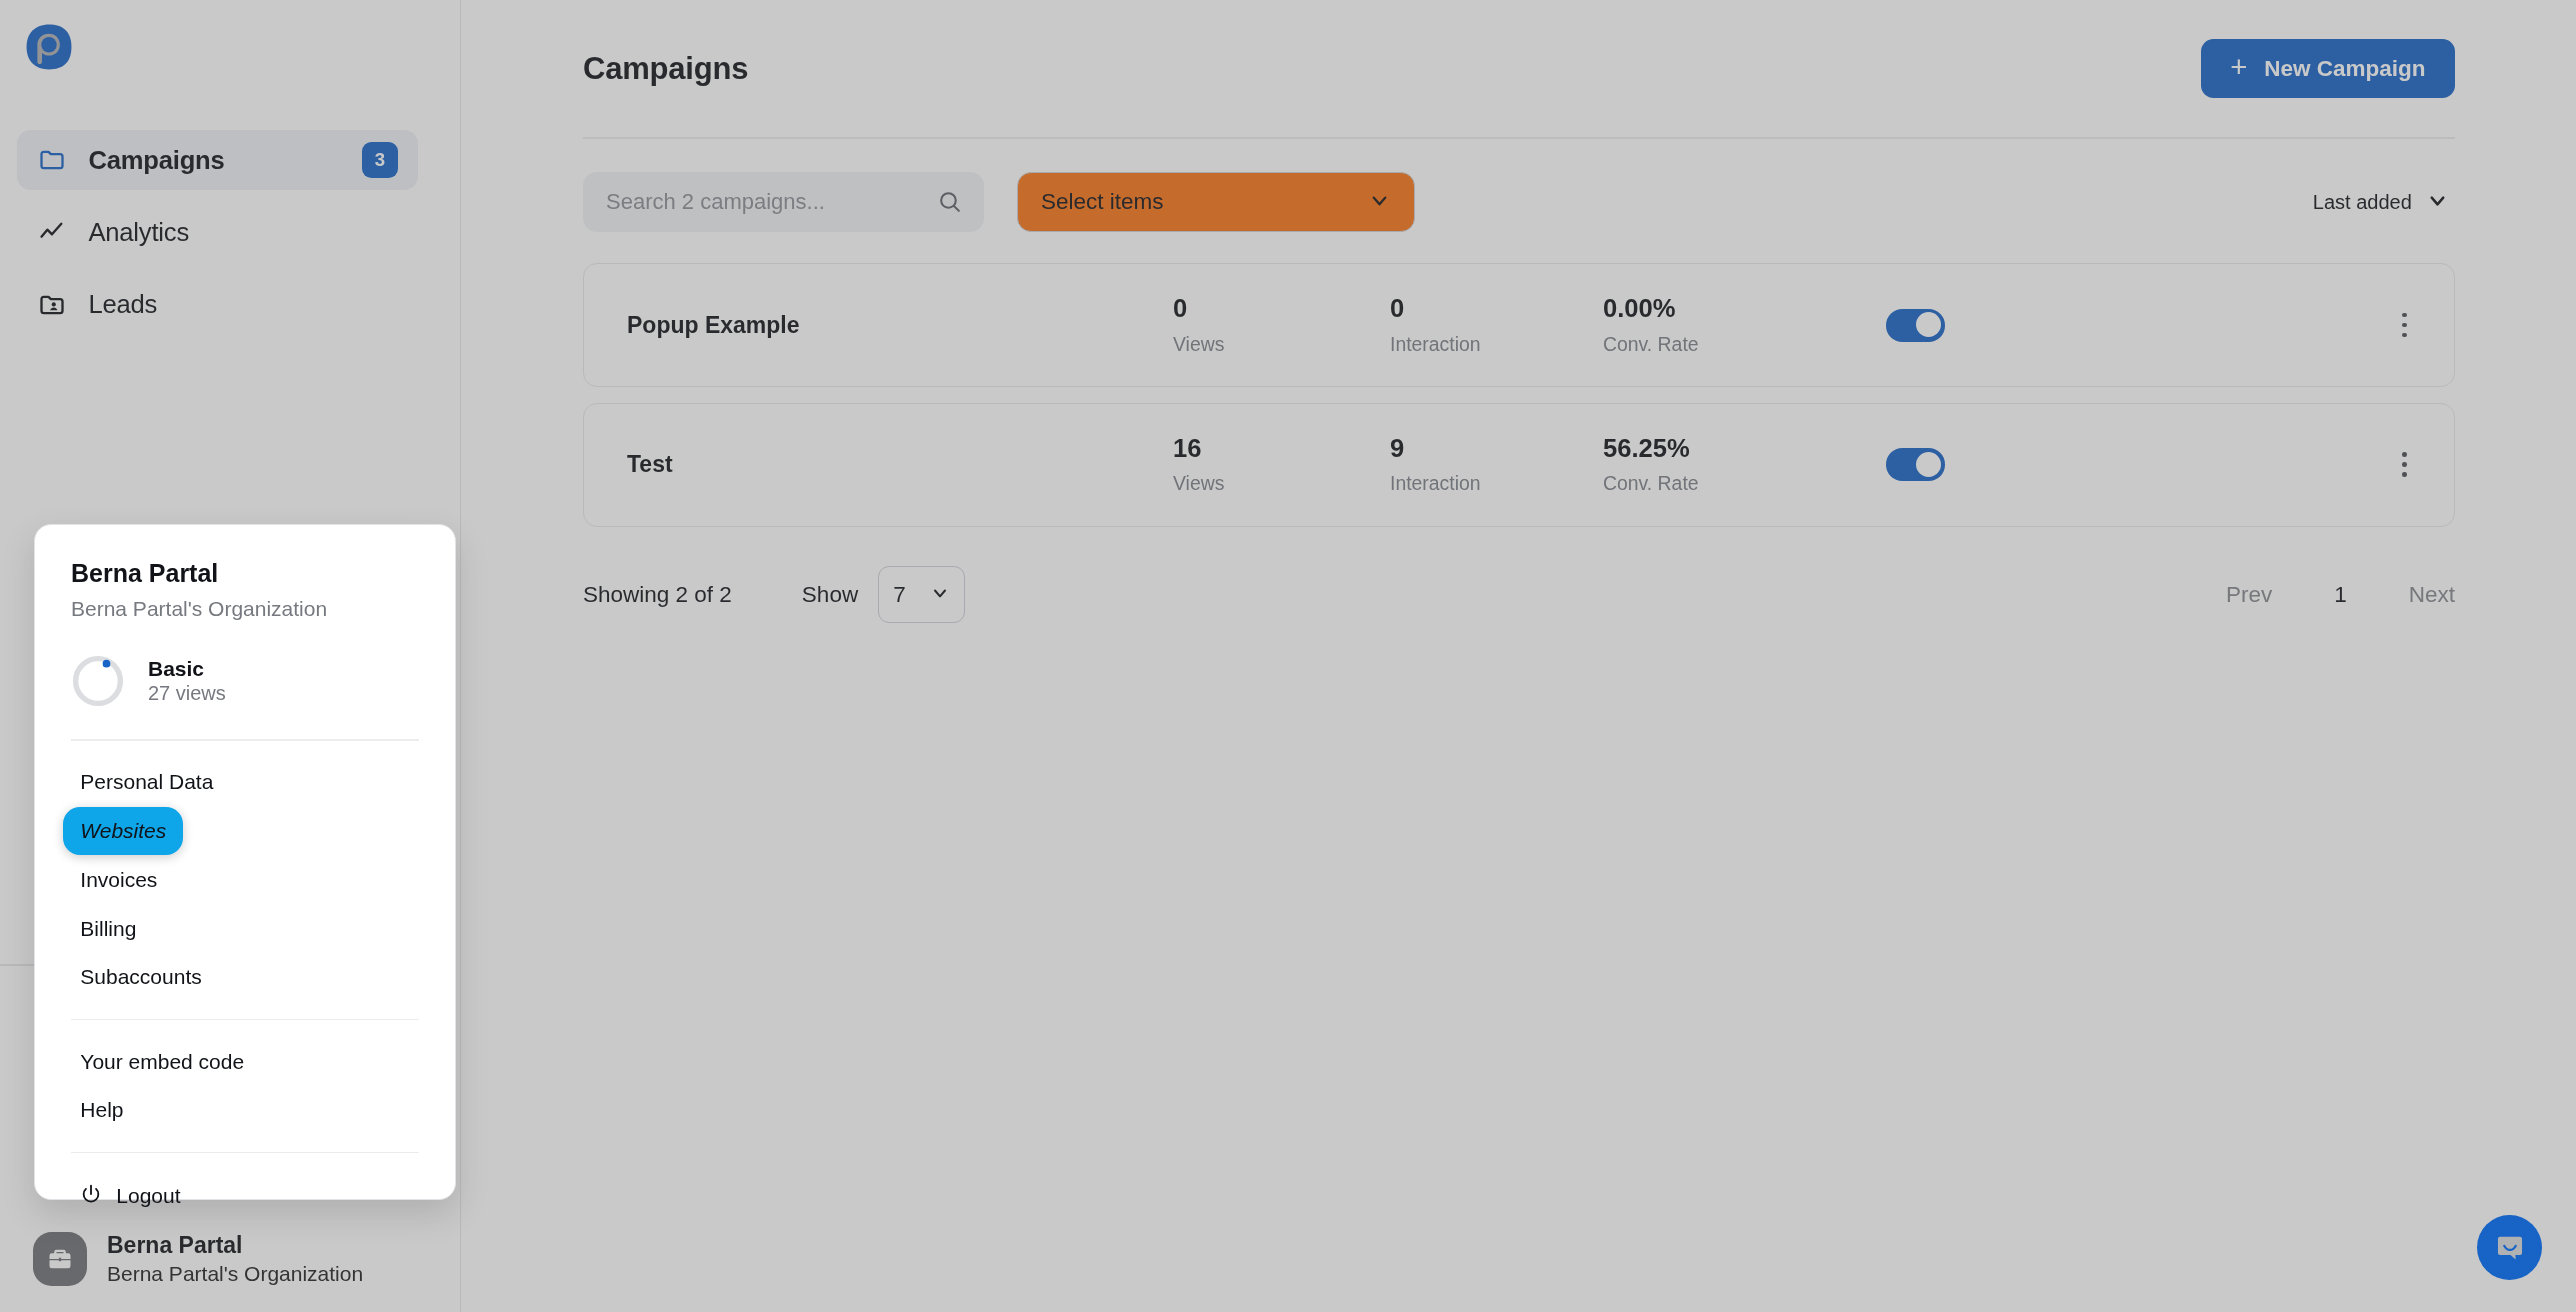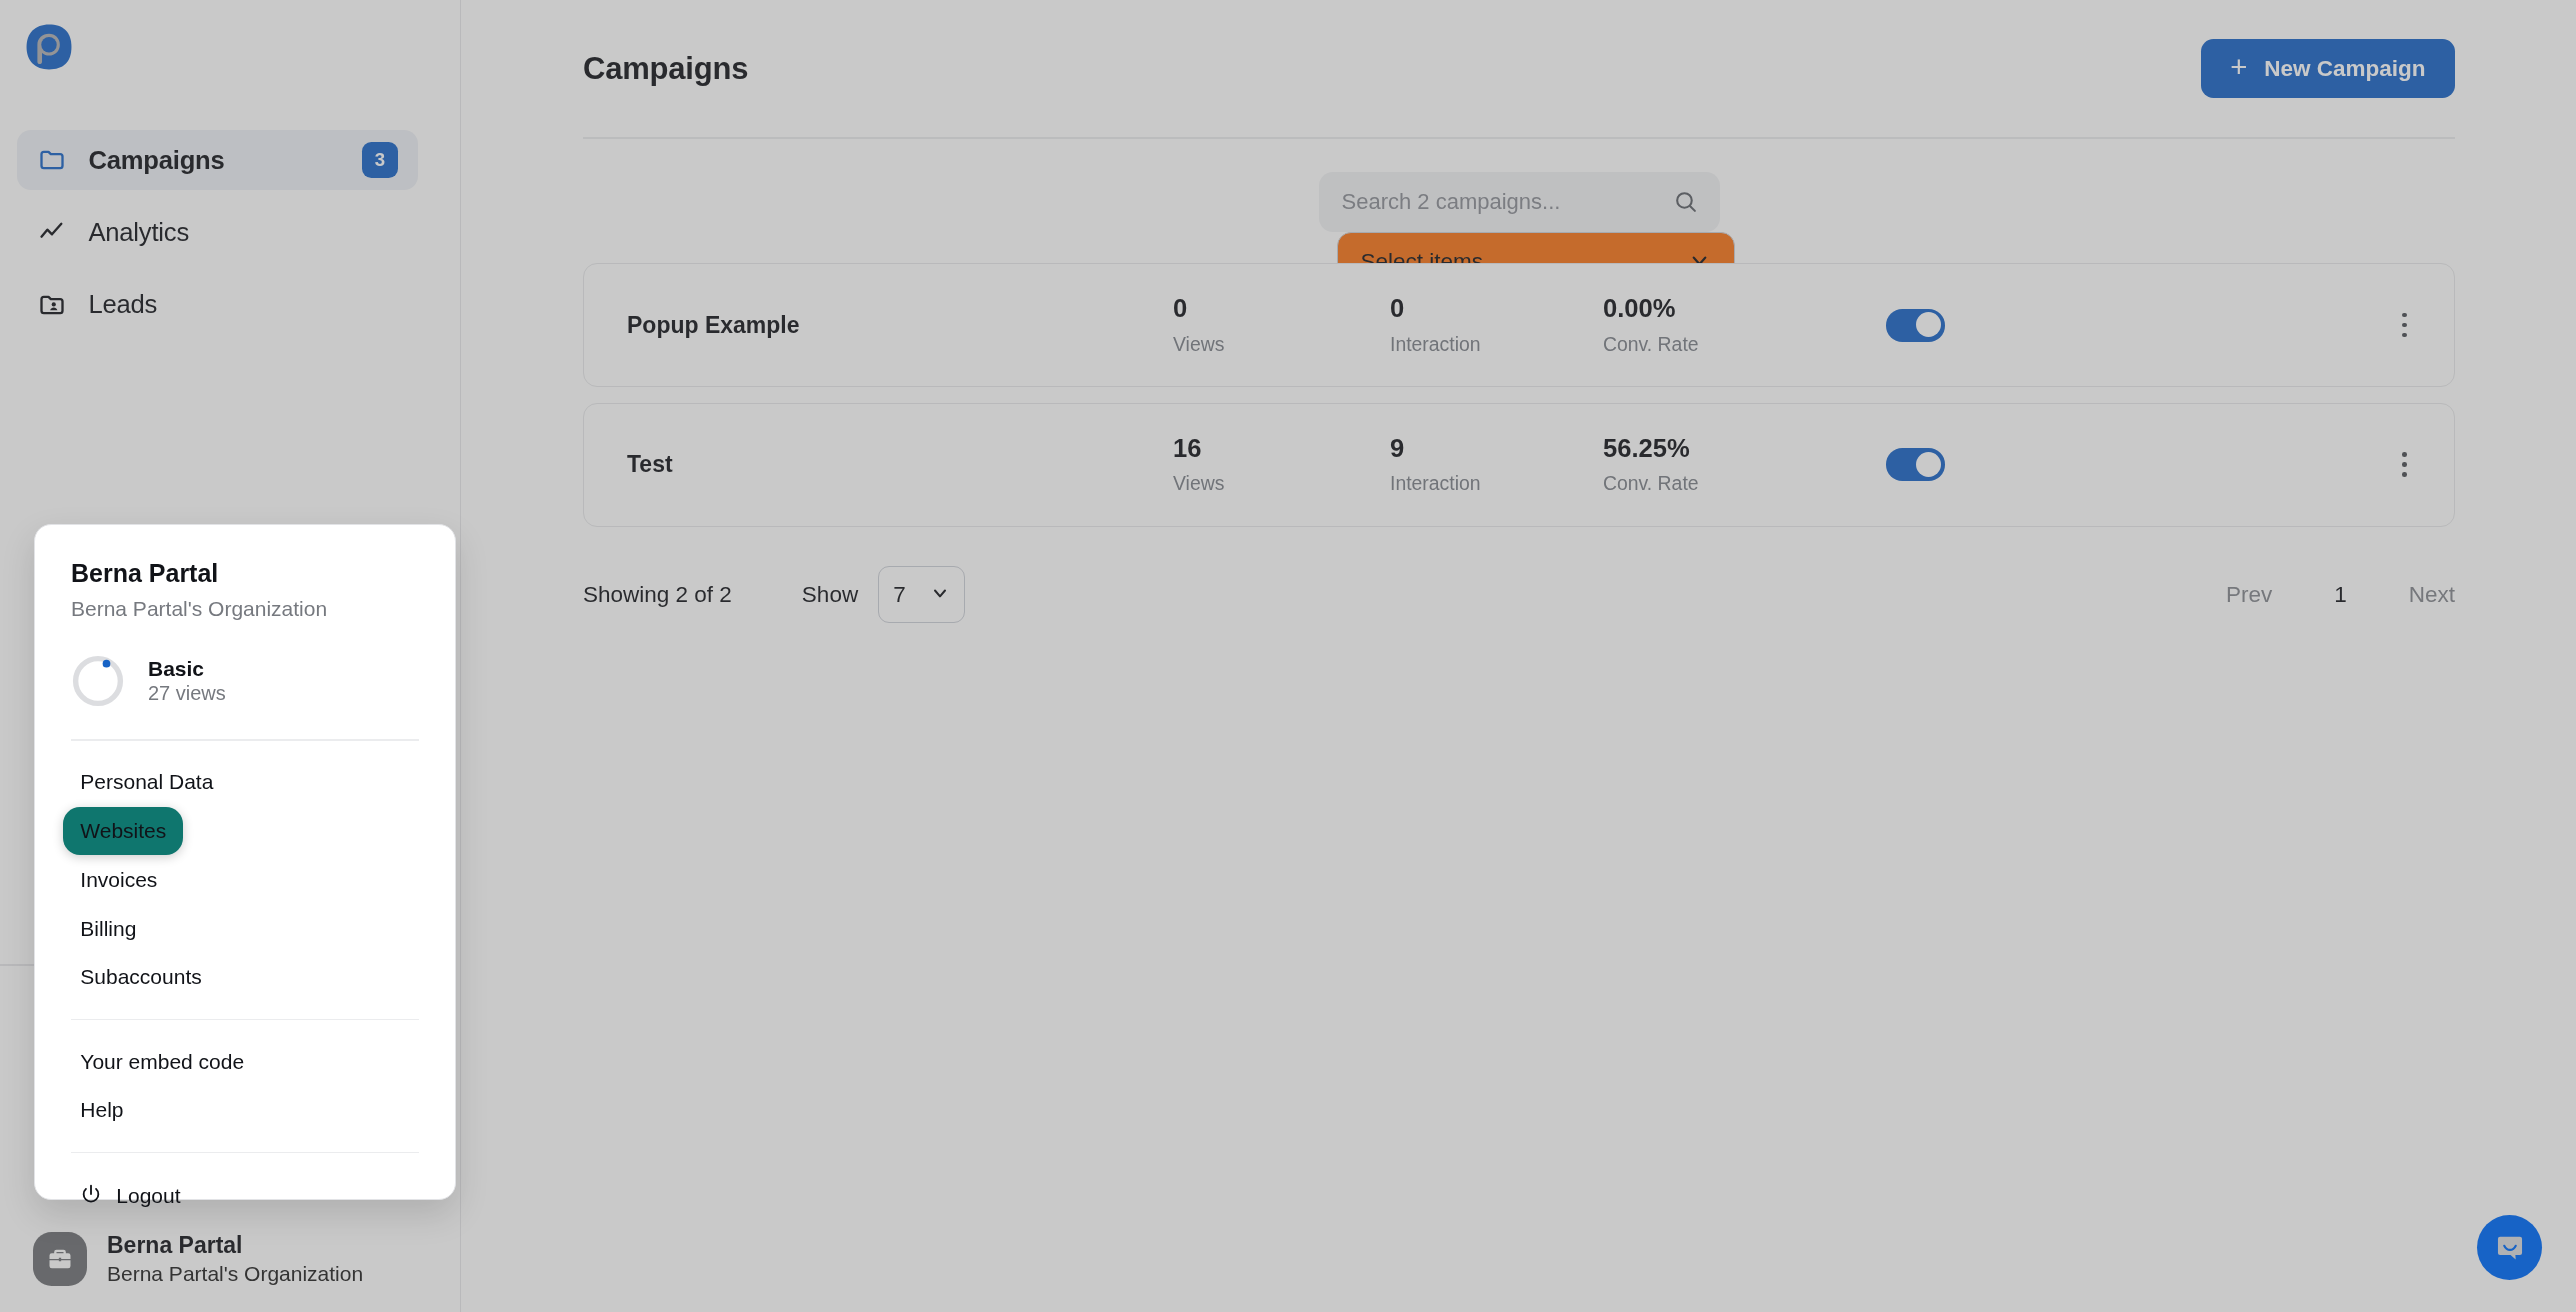--- a/index.html
+++ b/index.html
@@ -112,21 +112,21 @@
   .plus-ico { font-size: 29.4px; font-weight: 400; line-height: 1; margin-top: -3.1px; }
 
   .head-rule {
     position: absolute; left: 122px; top: 137px;
     width: 1872px; height: 1.5px; background: #ebecee;
   }
 
   
   .toolbar {
     position: absolute; left: 122px; top: 172px; width: 1872px;
-    display: flex; align-items: center; flex-direction: column;
+    display: flex; align-items: center;
   }
   .search-box {
     position: relative;
     width: 401px; height: 60px;
     background: #f1f2f4; border-radius: 14px;
     display: flex; align-items: center;
     padding: 0 23px;
   }
   .search-box input {
     border: none; background: transparent; outline: none;
@@ -249,25 +249,25 @@
   .um-sep { height: 1.5px; background: #ebecee; margin: 31px 0 0 0; }
   .um-list { padding-top: 17px; }
   .um-item {
     font-size: 21px; color: #111318;
     padding: 12.4px 9.3px;
     border-radius: 17px;
     cursor: pointer;
     display: inline-flex; align-items: center; gap: 14px;
   }
   .um-item.highlight {
-    background: #0f766e;
+    background: #0ea5e9;
     box-shadow: 0 2.3px 11px rgba(0,0,0,0.20);
     padding-left: 17px; padding-right: 17px;
     margin-left: -7.7px;
-    position: relative; z-index: 5;
+    position: relative; z-index: 5; font-style: italic;
   }
   .um-row { display: block; }
 </style>
 </head>
 <body>
 
 <div id="app">
 
   <div class="sidebar">
 

